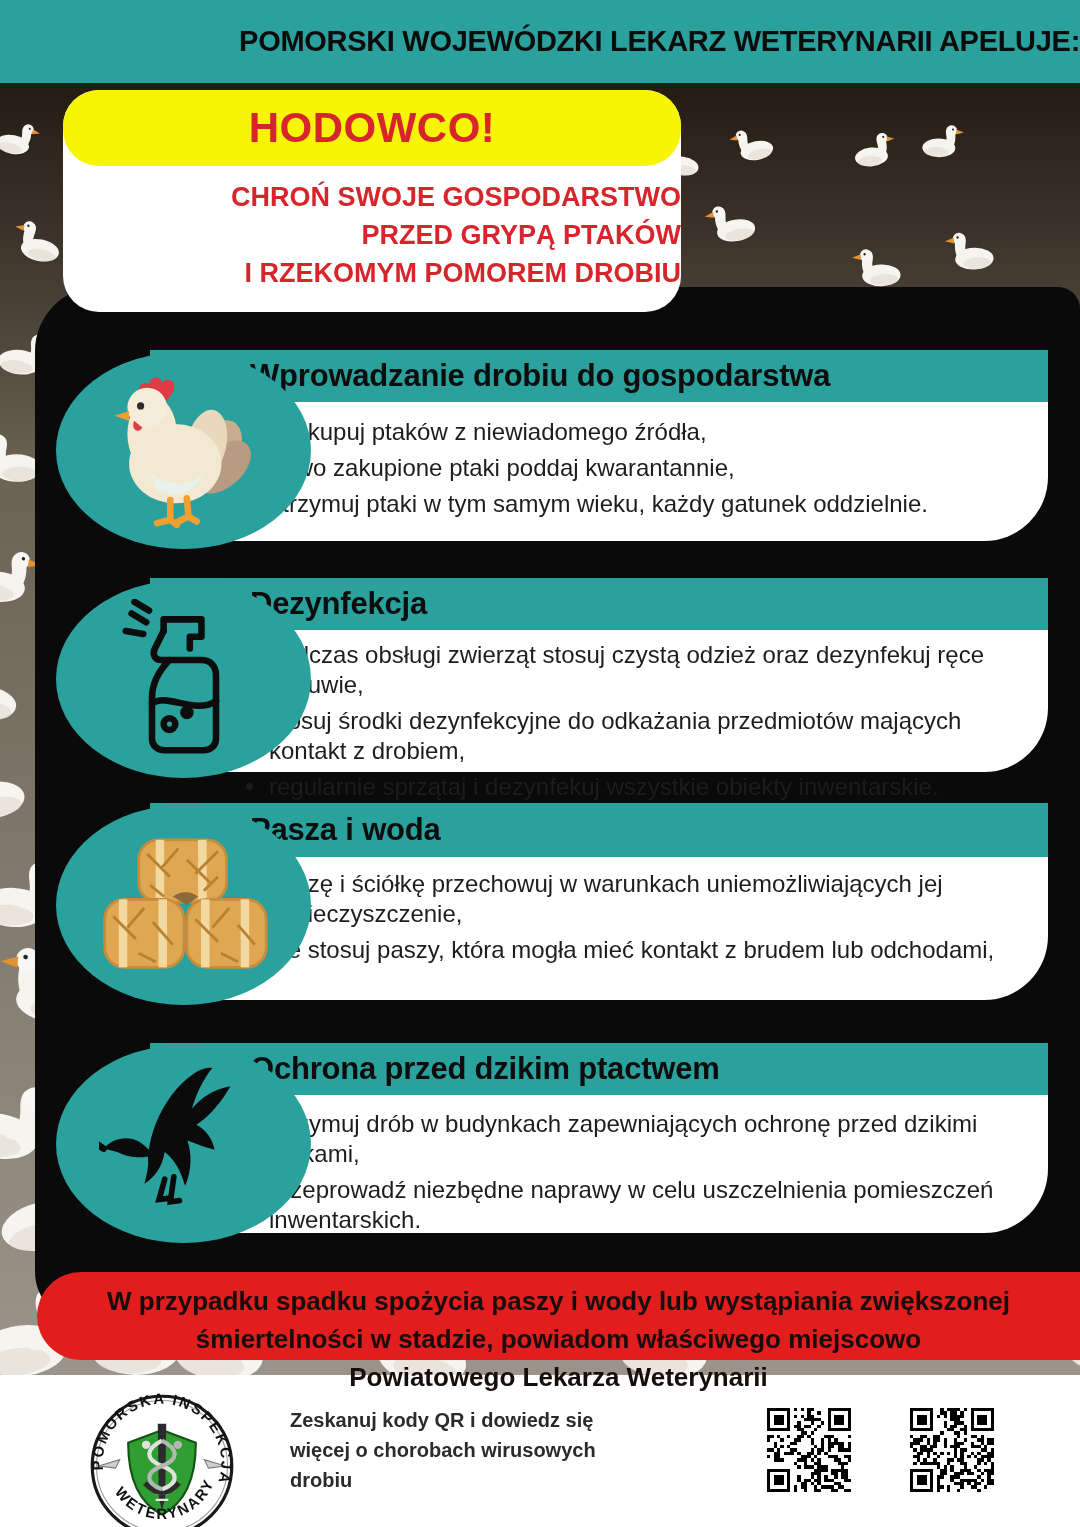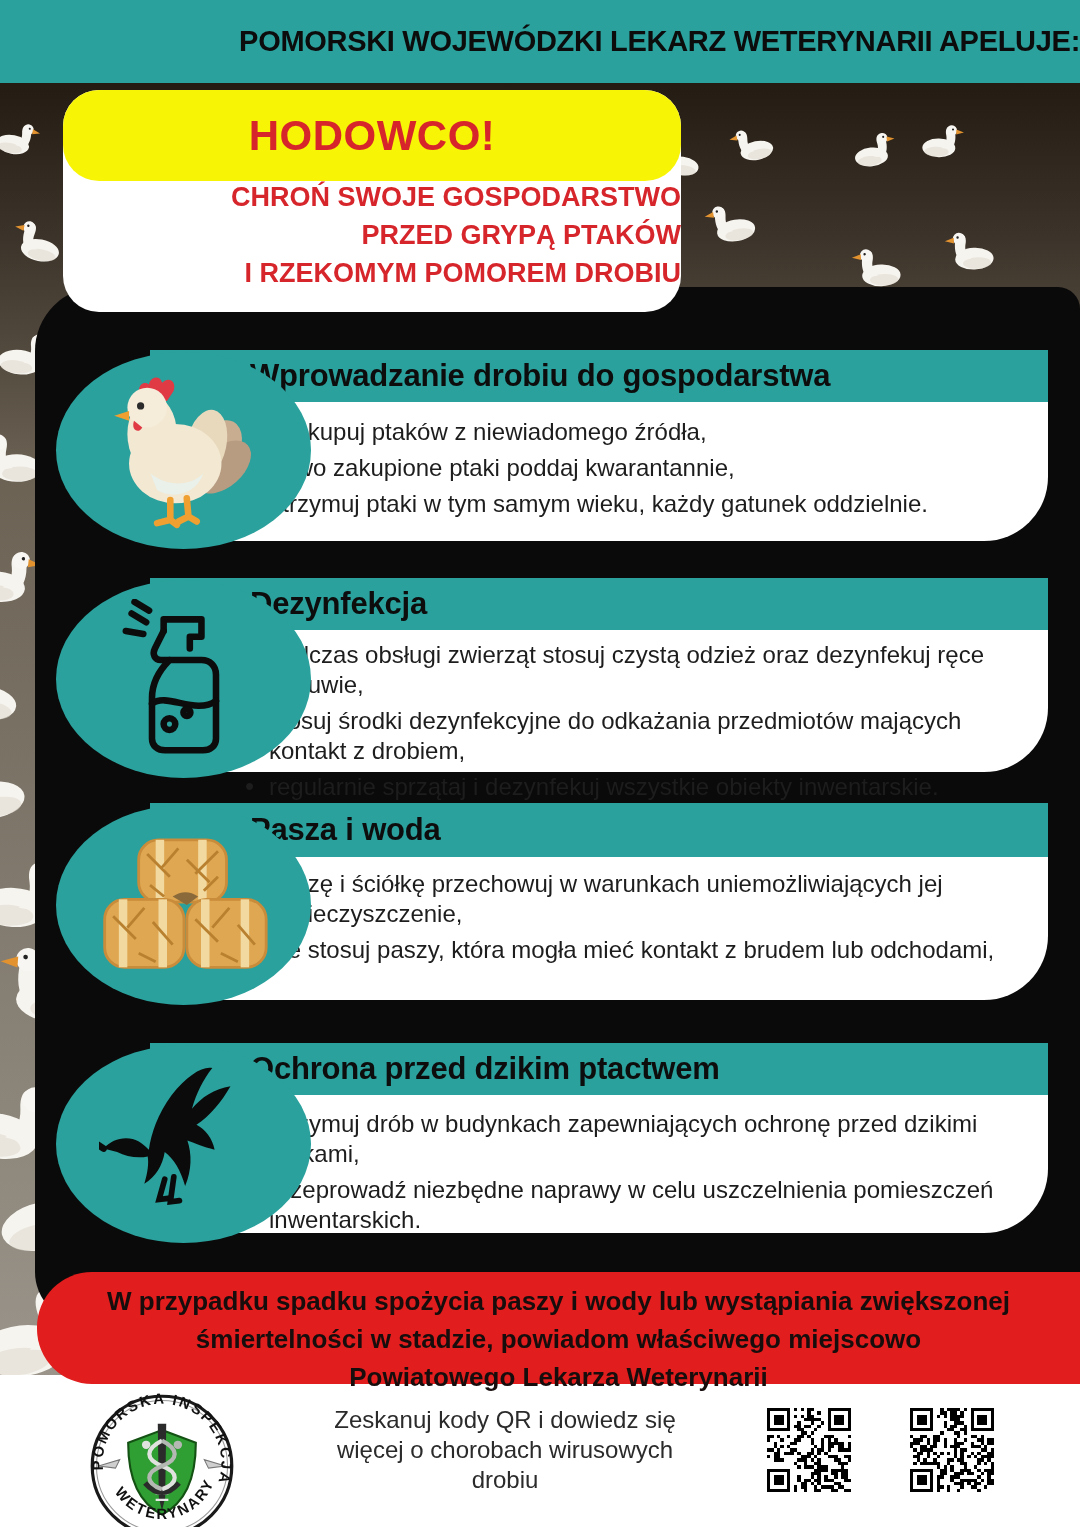--- a/index.html
+++ b/index.html
@@ -8,46 +8,46 @@
   
   .photo{position:absolute;left:0;top:83px;width:1080px;height:1292px;}
   .photo svg{display:block;width:100%;height:100%;}
   
   .topbar{position:absolute;left:0;top:0;width:1080px;height:83px;background:#2aa19c;
           display:flex;align-items:center;justify-content:flex-end;}
   .topbar-text{font-size:29px;font-weight:700;color:#0c0c0c;letter-spacing:-.3px;white-space:nowrap;}
   
   .intro-card{position:absolute;left:63px;top:90px;width:618px;height:222px;background:#ffffff;
               border-radius:36px;z-index:6;}
-  .intro-yellow{position:absolute;left:0;top:0;width:618px;height:91px;background:#f8f406;
+  .intro-yellow{position:absolute;left:0;top:0;width:618px;height:76px;background:#f8f406;
                 border-radius:36px;display:flex;align-items:center;justify-content:center;}
   .intro-headline{font-size:42px;font-weight:700;color:#d7262b;letter-spacing:.5px;}
   .intro-lines{position:absolute;left:0;top:88px;width:618px;text-align:right;
                font-size:27px;font-weight:700;color:#d7262b;line-height:38px;white-space:pre-line;}
   
   .black-panel{position:absolute;left:35px;top:287px;width:1045px;height:1035px;background:#0a0a0a;
                border-radius:64px 22px 0 50px;z-index:2;}
   
   .sec-bar{position:absolute;background:#2aa19c;z-index:3;display:flex;align-items:center;}
   .sec-title{font-size:31px;font-weight:700;color:#0d0d0d;padding-left:100px;letter-spacing:-.2px;white-space:nowrap;}
   .sec-white{position:absolute;background:#ffffff;z-index:3;border-radius:0 0 64px 0;}
   .bullets{padding:15px 26px 0 64px;}
   .bullet{position:relative;font-size:24px;line-height:30px;color:#1d1d1d;margin-bottom:6px;white-space:pre-line;}
   .bullet::before{content:"\2022";position:absolute;left:-24px;top:-1px;font-size:26px;color:#1d1d1d;}
   .sec-circle{position:absolute;background:#2aa19c;border-radius:50%;z-index:4;
               display:flex;align-items:center;justify-content:center;}
   .sec-circle svg{display:block;}
   
-  .alert-box{position:absolute;left:37px;top:1272px;width:1043px;height:112px;background:#e11d1d;
+  .alert-box{position:absolute;left:37px;top:1272px;width:1043px;height:88px;background:#e11d1d;
              border-radius:55px 0 0 55px;z-index:5;text-align:center;}
   .alert-text{font-size:26px;font-weight:700;color:#170d0d;line-height:38px;padding-top:10px;white-space:pre-line;}
   
   .logo{position:absolute;left:88px;top:1392px;width:148px;height:132px;z-index:6;}
-  .scan-text{position:absolute;left:290px;top:1405px;width:430px;text-align:center;
-             font-size:24px;line-height:30px;color:#2b2b2b;white-space:pre-line;z-index:6;}
+  .scan-text{position:absolute;left:290px;top:1405px;width:430px;
+             font-size:20px;line-height:30px;color:#2b2b2b;white-space:pre-line;z-index:6;font-weight:bold;}
   .qr{position:absolute;top:1400px;width:98px;height:100px;z-index:6;}
   .qr1{left:760px;}
   .qr2{left:903px;}
   .qr svg{width:100%;height:100%;display:block;}
 </style>
 </head>
 <body>
 
 <div class="poster">
 

